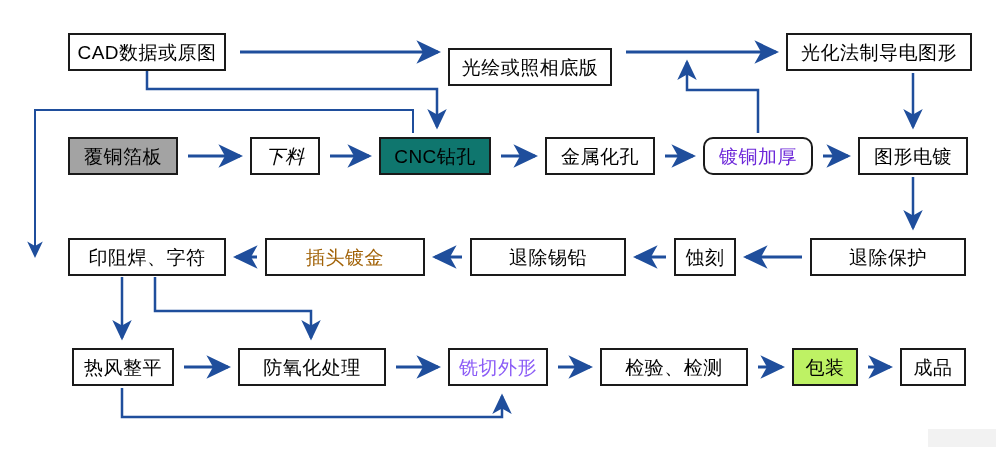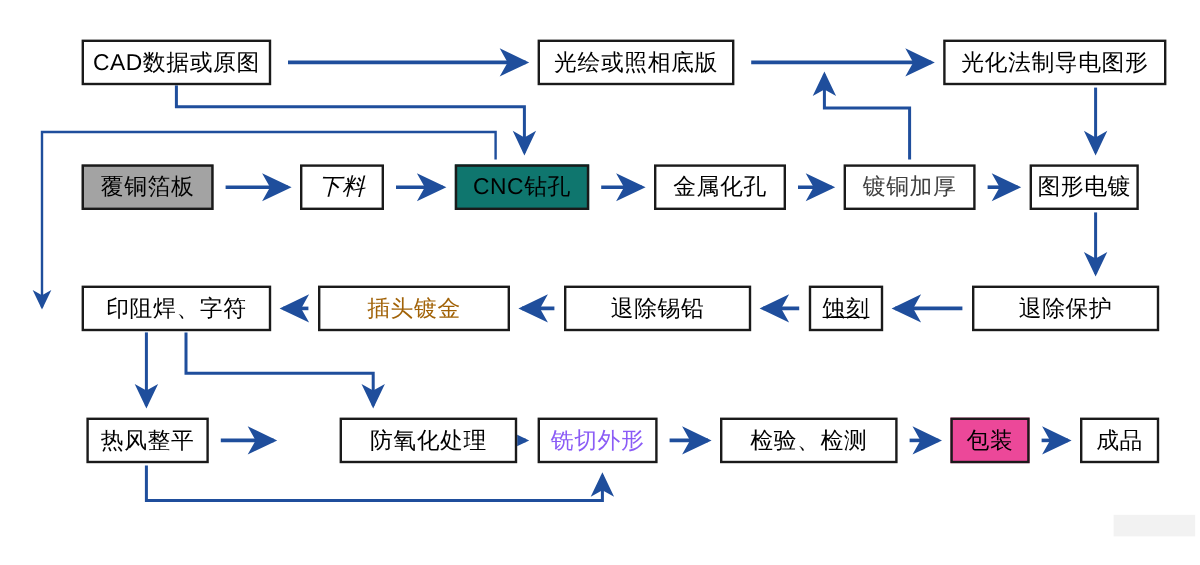--- a/index.html
+++ b/index.html
@@ -112,34 +112,34 @@
       <line x1="558" y1="367" x2="590" y2="367" stroke-width="3" marker-end="url(#ah-r)"></line>
 
       <line x1="758" y1="367" x2="782" y2="367" stroke-width="3" marker-end="url(#ah-r)"></line>
 
       <line x1="868" y1="367" x2="890" y2="367" stroke-width="3" marker-end="url(#ah-r)"></line>
     </g>
   </svg>
 
   <div id="node-layer">
       <div class="node" style="left: 68px; top: 33px; width: 158px; height: 38px; border-color: rgb(26, 26, 26); background: rgb(255, 255, 255); color: rgb(0, 0, 0);">CAD数据或原图</div>
-      <div class="node" style="left: 448px; top: 33px; width: 164px; height: 38px; border-color: rgb(26, 26, 26); background: rgb(255, 255, 255); color: rgb(0, 0, 0);">光绘或照相底版</div>
+      <div class="node" style="left: 448px; top: 48px; width: 164px; height: 38px; border-color: rgb(26, 26, 26); background: rgb(255, 255, 255); color: rgb(0, 0, 0);">光绘或照相底版</div>
       <div class="node" style="left: 786px; top: 33px; width: 186px; height: 38px; border-color: rgb(26, 26, 26); background: rgb(255, 255, 255); color: rgb(0, 0, 0); font-family: Liberation Serif, serif;">光化法制导电图形</div>
       <div class="node" style="left: 68px; top: 137px; width: 110px; height: 38px; border-color: rgb(26, 26, 26); background: #a3a3a3; color: rgb(0, 0, 0);">覆铜箔板</div>
       <div class="node" style="left: 250px; top: 137px; width: 70px; height: 38px; border-color: rgb(26, 26, 26); background: rgb(255, 255, 255); color: rgb(0, 0, 0); font-style: italic;">下料</div>
       <div class="node" style="left: 379px; top: 137px; width: 112px; height: 38px; border-color: rgb(26, 26, 26); background: #0f766e; color: rgb(0, 0, 0);">CNC钻孔</div>
       <div class="node" style="left: 545px; top: 137px; width: 110px; height: 38px; border-color: rgb(26, 26, 26); background: rgb(255, 255, 255); color: rgb(0, 0, 0);">金属化孔</div>
-      <div class="node" style="left: 703px; top: 137px; width: 110px; height: 38px; border-color: rgb(26, 26, 26); background: rgb(255, 255, 255); color: #404040;">镀铜加厚</div>
-      <div class="node" style="left: 858px; top: 137px; width: 91px; height: 38px; border-color: rgb(26, 26, 26); background: rgb(255, 255, 255); color: rgb(0, 0, 0);">图形电镀</div>
+      <div class="node" style="left: 703px; top: 137px; width: 110px; height: 38px; border-color: rgb(26, 26, 26); background: rgb(255, 255, 255); color: #6d28d9; border-radius: 10px;">镀铜加厚</div>
+      <div class="node" style="left: 858px; top: 137px; width: 110px; height: 38px; border-color: rgb(26, 26, 26); background: rgb(255, 255, 255); color: rgb(0, 0, 0);">图形电镀</div>
       <div class="node" style="left: 68px; top: 238px; width: 158px; height: 38px; border-color: rgb(26, 26, 26); background: rgb(255, 255, 255); color: rgb(0, 0, 0);">印阻焊、字符</div>
       <div class="node" style="left: 265px; top: 238px; width: 160px; height: 38px; border-color: rgb(26, 26, 26); background: rgb(255, 255, 255); color: #a16207;">插头镀金</div>
       <div class="node" style="left: 470px; top: 238px; width: 156px; height: 38px; border-color: rgb(26, 26, 26); background: rgb(255, 255, 255); color: rgb(0, 0, 0);">退除锡铅</div>
-      <div class="node" style="left: 674px; top: 238px; width: 62px; height: 38px; border-color: rgb(26, 26, 26); background: rgb(255, 255, 255); color: rgb(0, 0, 0); text-decoration: underline;">蚀刻</div>
+      <div class="node" style="left: 674px; top: 238px; width: 62px; height: 38px; border-color: rgb(26, 26, 26); background: rgb(255, 255, 255); color: rgb(0, 0, 0);">蚀刻</div>
       <div class="node" style="left: 810px; top: 238px; width: 156px; height: 38px; border-color: rgb(26, 26, 26); background: rgb(255, 255, 255); color: rgb(0, 0, 0);">退除保护</div>
       <div class="node" style="left: 72px; top: 348px; width: 102px; height: 38px; border-color: rgb(26, 26, 26); background: rgb(255, 255, 255); color: rgb(0, 0, 0);">热风整平</div>
-      <div class="node" style="left: 238px; top: 348px; width: 148px; height: 38px; border-color: rgb(26, 26, 26); background: rgb(255, 255, 255); color: rgb(0, 0, 0); margin-left: 45px;">防氧化处理</div>
+      <div class="node" style="left: 238px; top: 348px; width: 148px; height: 38px; border-color: rgb(26, 26, 26); background: rgb(255, 255, 255); color: rgb(0, 0, 0);">防氧化处理</div>
       <div class="node" style="left: 448px; top: 348px; width: 100px; height: 38px; border-color: rgb(26, 26, 26); background: rgb(255, 255, 255); color: #8b5cf6;">铣切外形</div>
       <div class="node" style="left: 600px; top: 348px; width: 148px; height: 38px; border-color: rgb(26, 26, 26); background: rgb(255, 255, 255); color: rgb(0, 0, 0);">检验、检测</div>
-      <div class="node" style="left: 792px; top: 348px; width: 66px; height: 38px; border-color: rgb(26, 26, 26); background: #ec4899; color: rgb(0, 0, 0);">包装</div>
+      <div class="node" style="left: 792px; top: 348px; width: 66px; height: 38px; border-color: rgb(26, 26, 26); background: #bef264; color: rgb(0, 0, 0);">包装</div>
       <div class="node" style="left: 900px; top: 348px; width: 66px; height: 38px; border-color: rgb(26, 26, 26); background: rgb(255, 255, 255); color: rgb(0, 0, 0);">成品</div>
     </div>
 
 </div>
 
 </body></html>

